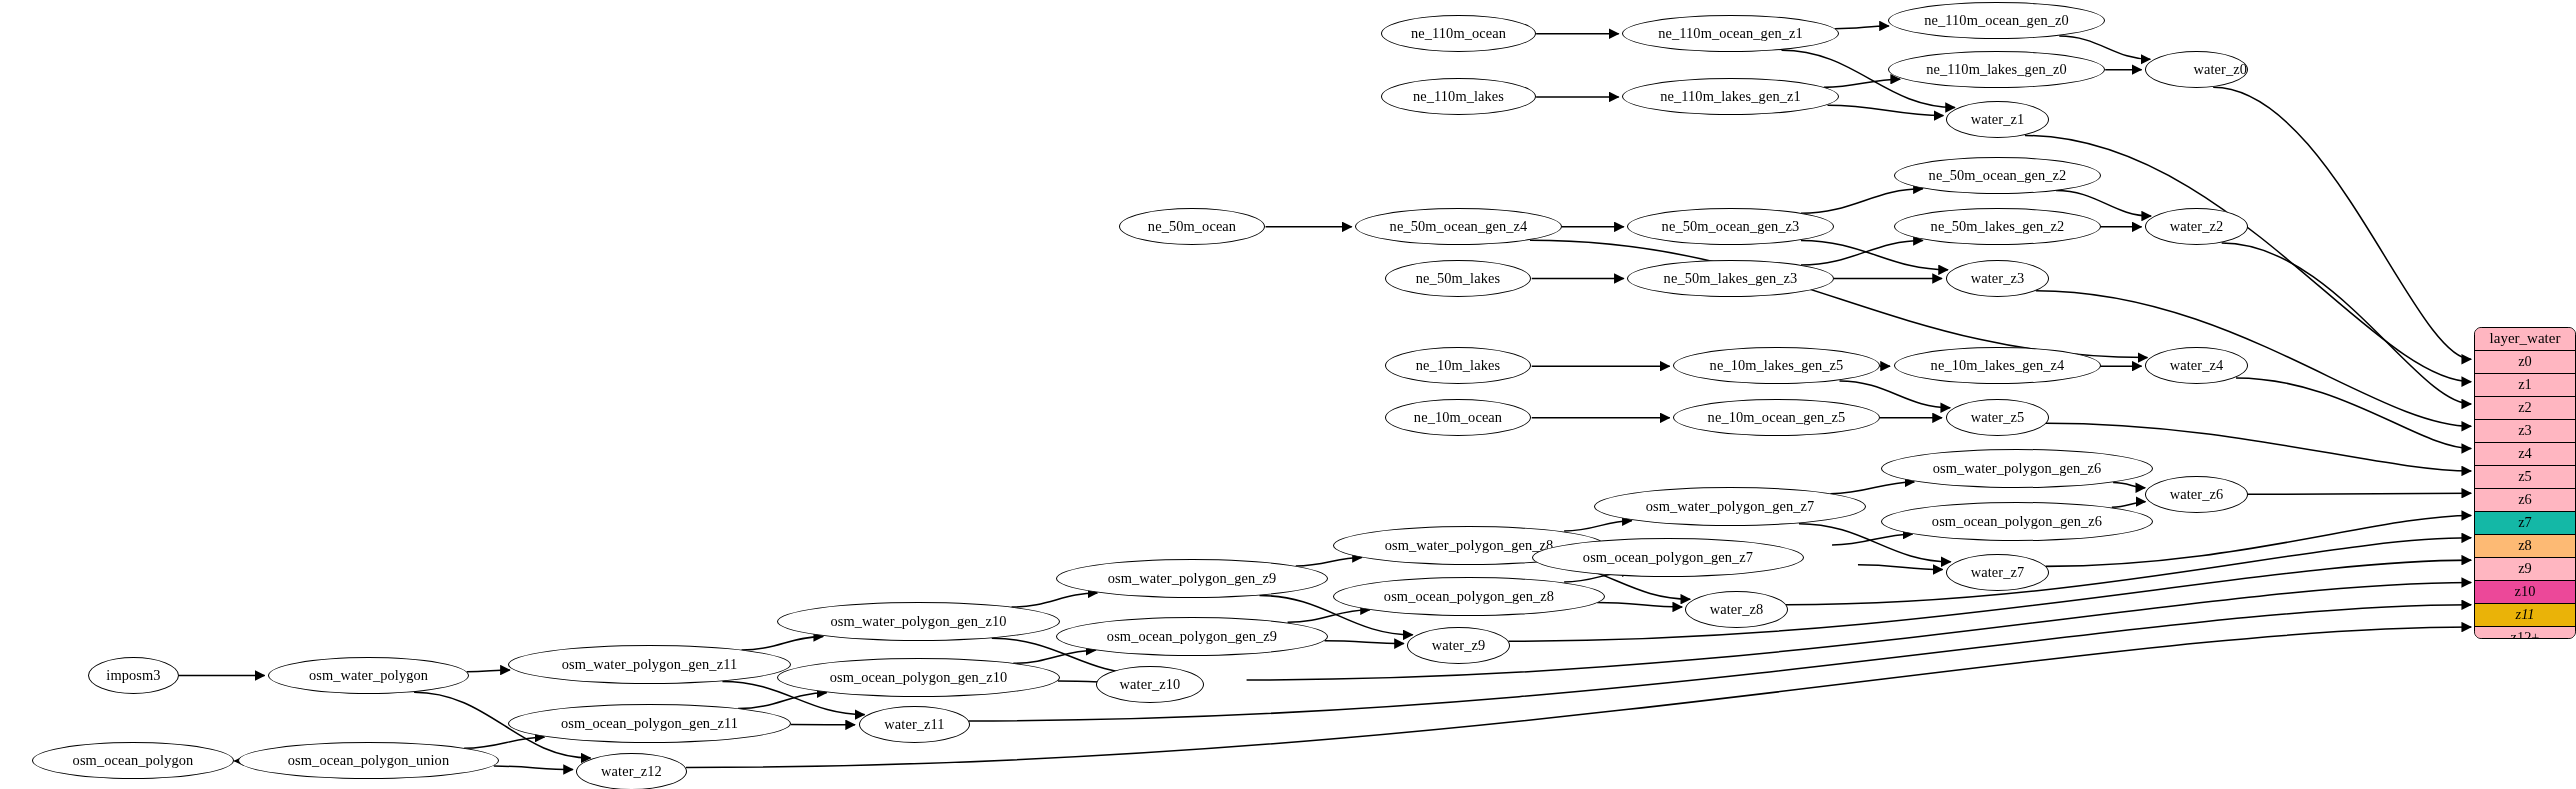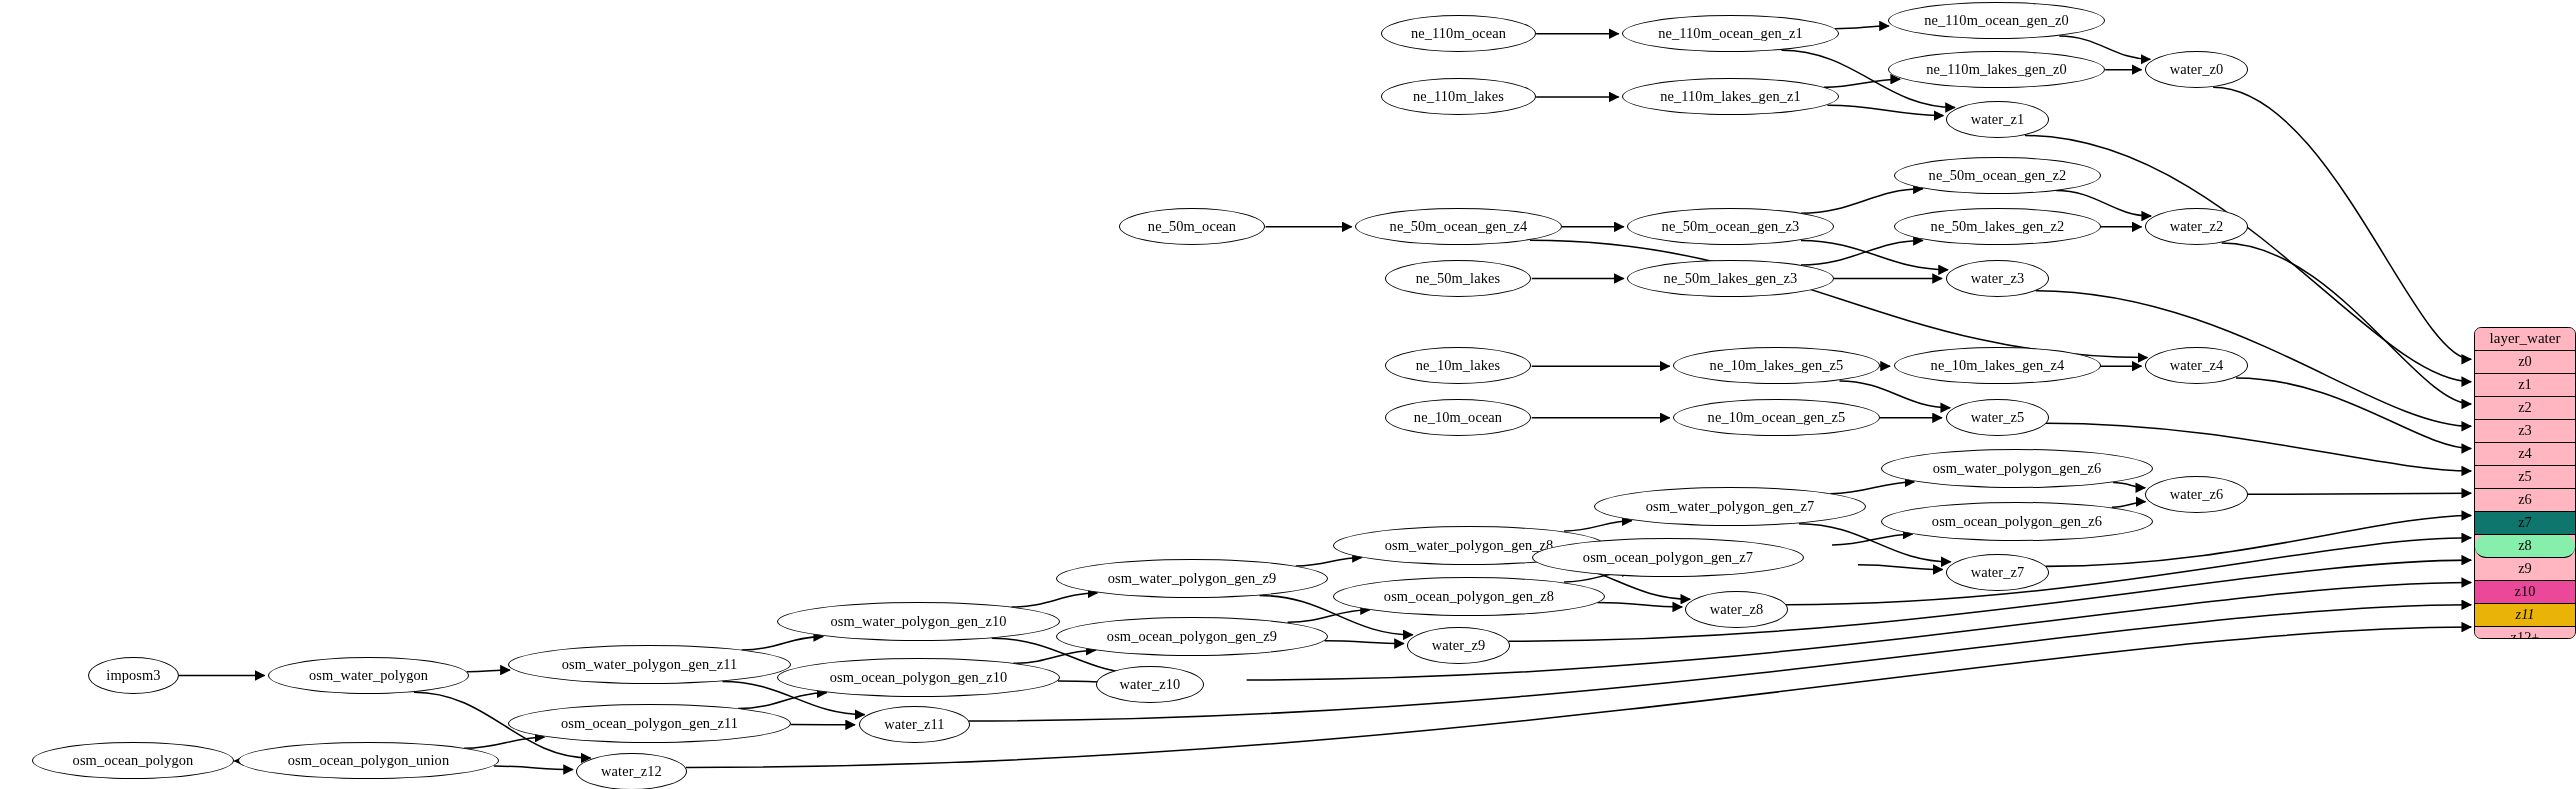--- a/index.html
+++ b/index.html
@@ -273,21 +273,21 @@
       </div>
       <div class="node" style="left: 1622px; top: 78px; width: 217px; height: 37px;">
         <span>ne_110m_lakes_gen_z1</span>
       </div>
       <div class="node" style="left: 1888px; top: 2.2px; width: 217px; height: 37px;">
         <span>ne_110m_ocean_gen_z0</span>
       </div>
       <div class="node" style="left: 1888px; top: 51px; width: 217px; height: 37px;">
         <span>ne_110m_lakes_gen_z0</span>
       </div>
-      <div class="node" style="left: 2145px; top: 51px; width: 103px; height: 37px;">
+      <div class="node" style="left: 2145px; top: 51px; width: 103px; height: 37px; justify-content: flex-end;">
         <span>water_z0</span>
       </div>
       <div class="node" style="left: 1946px; top: 101px; width: 103px; height: 37px;">
         <span>water_z1</span>
       </div>
     </div>
 
   <div class="record" id="record-node" style="left: 2474px; top: 327px; width: 102px; height: 312px; background: rgb(255, 182, 193);">
     <div class="record-row header" style="flex: 0 0 21.5px; text-align: center;">layer_water</div>
   <div class="record-row" style="flex: 0 0 22px; background: rgb(255, 182, 193);">
@@ -304,24 +304,24 @@
       </div>
       <div class="record-row" style="flex: 0 0 22px; background: rgb(255, 182, 193); text-align: right;">
         <span>z4</span>
       </div>
       <div class="record-row" style="flex: 0 0 22px; background: rgb(255, 182, 193);">
         <span>z5</span>
       </div>
       <div class="record-row" style="flex: 0 0 22px; background: rgb(255, 182, 193);">
         <span>z6</span>
       </div>
-      <div class="record-row" style="flex: 0 0 22px; background: #0f766e;">
+      <div class="record-row" style="flex: 0 0 22px; background: #14b8a6;">
         <span>z7</span>
       </div>
-      <div class="record-row" style="flex: 0 0 22px; background: #86efac; border-radius: 11px;">
+      <div class="record-row" style="flex: 0 0 22px; background: #fdba74;">
         <span>z8</span>
       </div>
       <div class="record-row" style="flex: 0 0 22px; background: rgb(255, 182, 193); text-align: center;">
         <span>z9</span>
       </div>
       <div class="record-row" style="flex: 0 0 22px; background: #ec4899;">
         <span>z10</span>
       </div>
       <div class="record-row" style="flex: 0 0 22px; background: #eab308; font-style: italic;">
         <span>z11</span>

